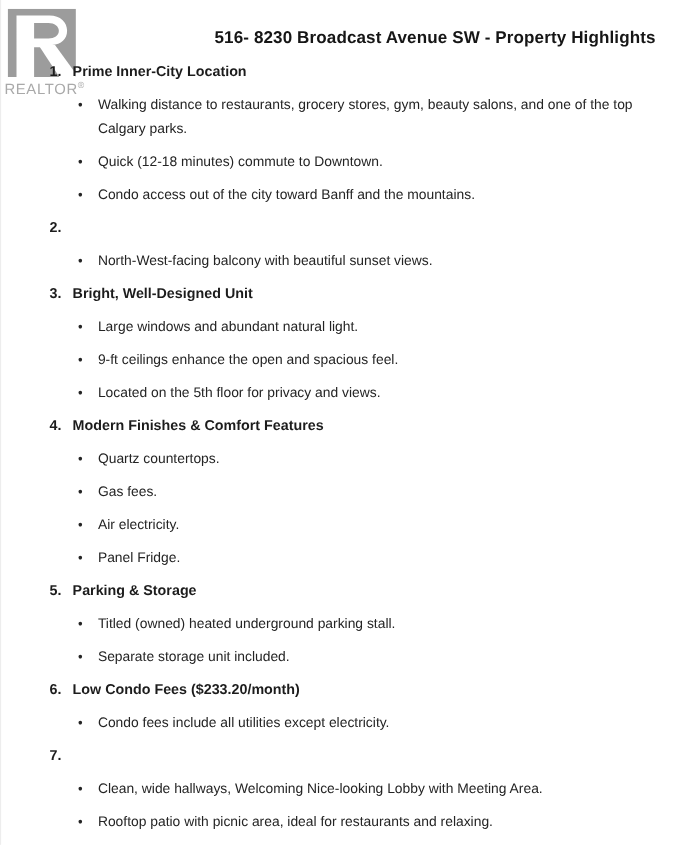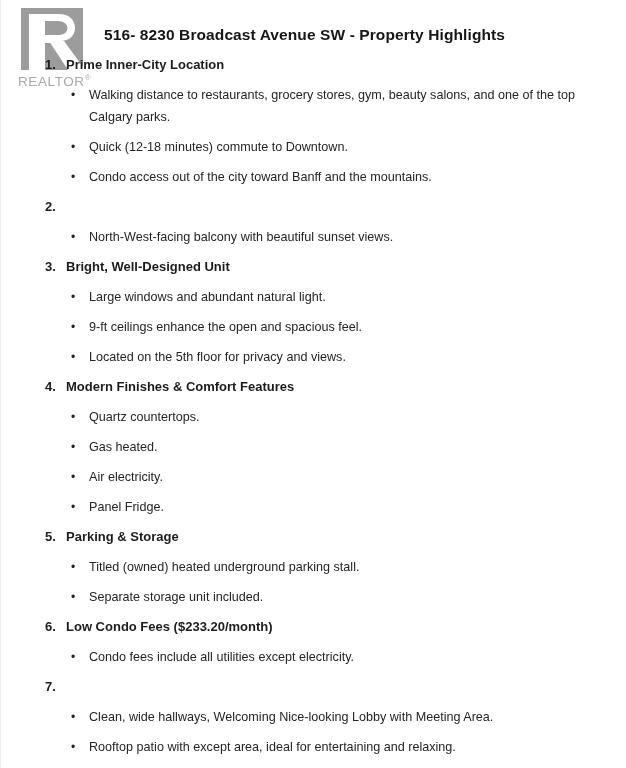--- a/index.html
+++ b/index.html
@@ -13,41 +13,41 @@
   .page {
     position: relative;
     width: 626px; height: 768px;
     background: #ffffff;
     overflow: hidden;
     border-left: 1px solid #ededed;
   }
   
   .watermark {
     position: absolute;
-    left: 20px; top: 8px;
+    left: 6px; top: 8px;
     z-index: 0;
     width: 90px;
   }
   .wm-logo { display: block; width: 62px; height: 62px; }
   .wm-label {
     margin-top: 1px;
     margin-left: -3px;
     font-size: 13.5px;
     font-weight: 400;
     letter-spacing: 0.6px;
     color: #a9a9a9;
     white-space: nowrap;
     line-height: 14px;
   }
   .wm-label sup { font-size: 8px; letter-spacing: 0; }
   
   .content { position: relative; z-index: 1; }
   .title {
     margin: 24px 30px 0 12px;
-    text-align: center;
+    text-align: right;
     font-size: 15.5px;
     font-weight: 700;
     line-height: 22px;
     color: #161616;
     letter-spacing: 0.1px;
   }
   .heading {
     display: flex;
     margin: 8px 36px 0 44px;
     font-size: 13px;
@@ -131,21 +131,21 @@
     <div class="heading">
       <span class="num">4.</span>
       <span class="htext">Modern Finishes &amp; Comfort Features</span>
     </div>
     <div class="bullet">
       <span class="dot">•</span>
       <span class="btext">Quartz countertops.</span>
     </div>
     <div class="bullet">
       <span class="dot">•</span>
-      <span class="btext">Gas heated.</span>
+      <span class="btext">Gas fees.</span>
     </div>
     <div class="bullet">
       <span class="dot">•</span>
       <span class="btext">Air electricity.</span>
     </div>
     <div class="bullet">
       <span class="dot">•</span>
       <span class="btext">Panel Fridge.</span>
     </div>
 
@@ -173,17 +173,17 @@
 
     <div class="heading">
       <span class="num">7.</span>
     </div>
     <div class="bullet">
       <span class="dot">•</span>
       <span class="btext">Clean, wide hallways, Welcoming Nice-looking Lobby with Meeting Area.</span>
     </div>
     <div class="bullet">
       <span class="dot">•</span>
-      <span class="btext">Rooftop patio with except area, ideal for entertaining and relaxing.</span>
+      <span class="btext">Rooftop patio with picnic area, ideal for restaurants and relaxing.</span>
     </div>
 
   </div>
 </div>
 
 </body></html>

